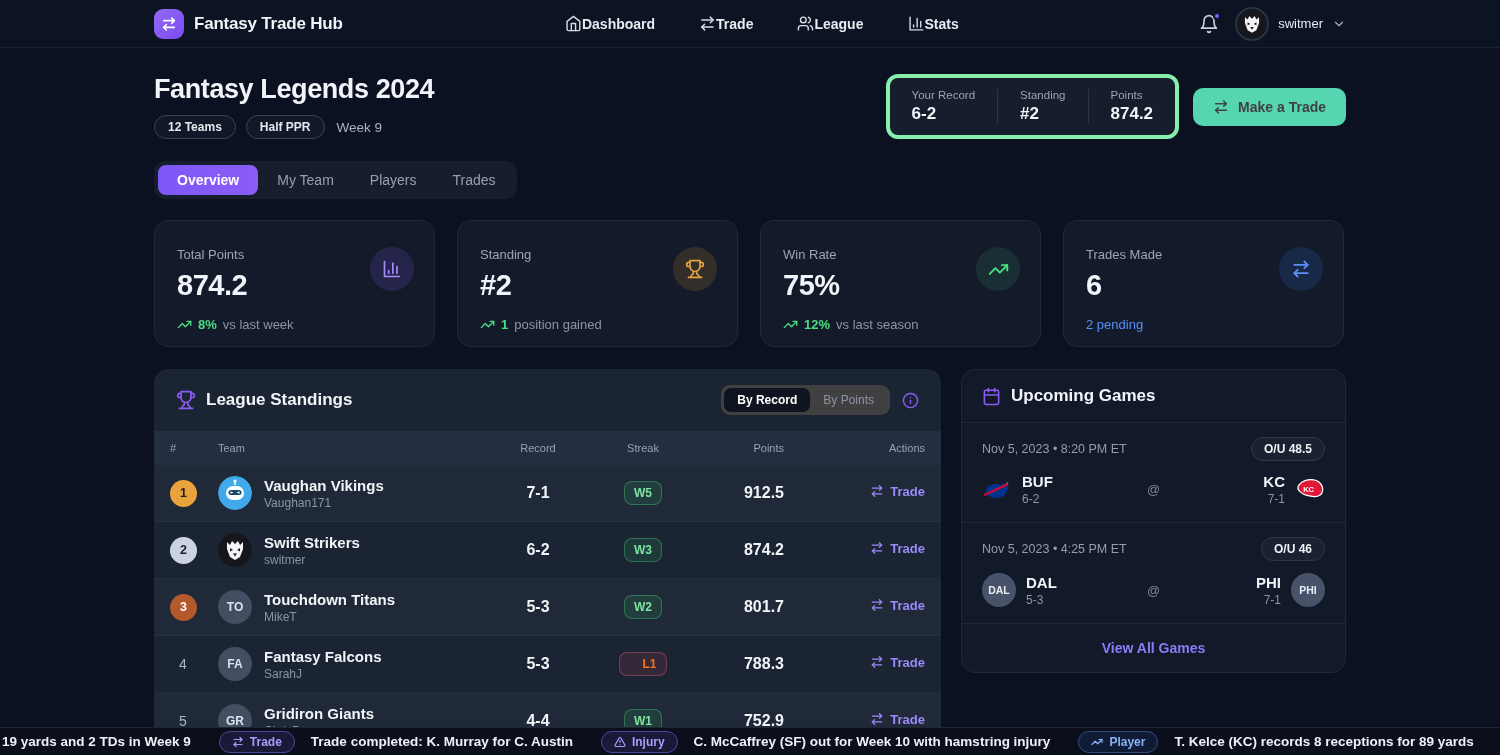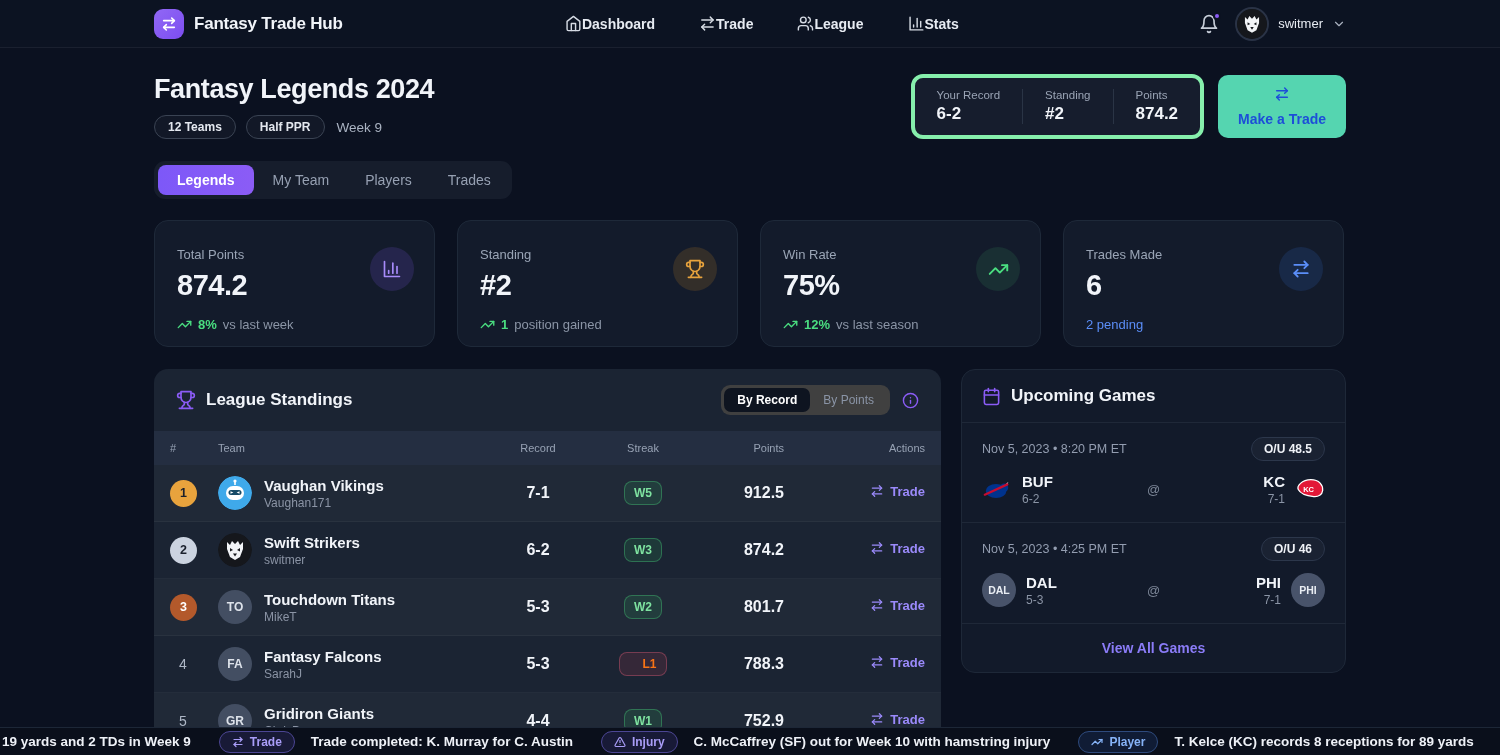--- a/index.html
+++ b/index.html
@@ -56,22 +56,22 @@
   .summary-card {
     background:#161d2d; border:4px solid #86efac; border-radius:12px;
     display:flex; align-items:center; padding:11px 0;
   }
   .sum-col { padding:0 22px; }
   .sum-col + .sum-col { border-left:1px solid #2a3445; }
   .sum-label { font-size:11.5px; color:#9aa4b5; }
   .sum-value { font-size:17px; font-weight:bold; margin-top:3px; }
   .cta-btn {
     display:flex; align-items:center; gap:9px;
-    background:#55d5b0; color:#1d4ed8; font-weight:bold; font-size:14px;
-    border:none; border-radius:10px; padding:11px 20px; cursor:pointer;flex-direction:column;
+    background:#55d5b0; color:#404040; font-weight:bold; font-size:14px;
+    border:none; border-radius:10px; padding:11px 20px; cursor:pointer;
   }
 
   
   .tabs {
     display:inline-flex; align-items:center; gap:2px;
     background:#161d2c; border-radius:11px; padding:4px; margin-top:22px;
   }
   .tab { font-size:14px; color:#96a0b2; padding:7px 17px; border-radius:8px; cursor:pointer; }
   .tab.active {
     background:linear-gradient(90deg,#7d58f8,#8b5cf6);
@@ -315,21 +315,21 @@
               <path d="M4 17h16"></path>
             </svg>
           </span>
         <span>Make a Trade</span>
       </button>
     </div>
   </div>
 
   
   <div class="tabs">
-    <div class="tab active">Legends</div>
+    <div class="tab active">Overview</div>
     <div class="tab">My Team</div>
     <div class="tab">Players</div>
     <div class="tab">Trades</div>
   </div>
 
   
   <div class="stat-row">
     <div class="stat-card">
       <div class="stat-label">Total Points</div>
       <div class="stat-value">874.2</div>

